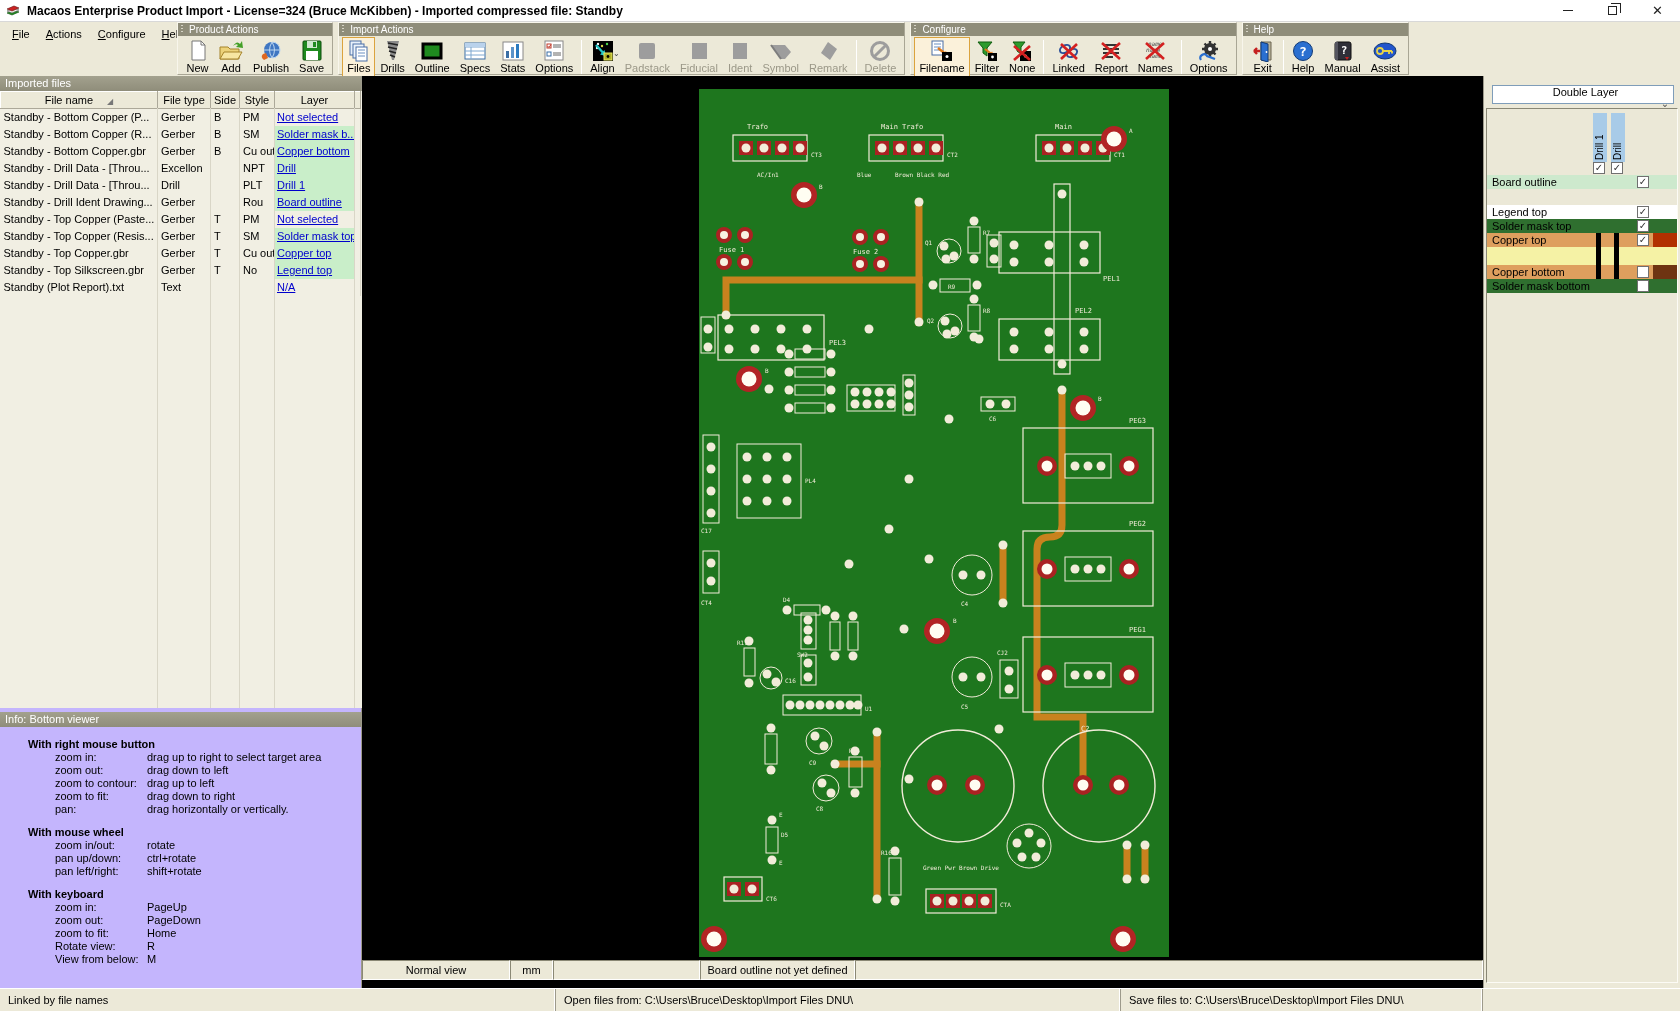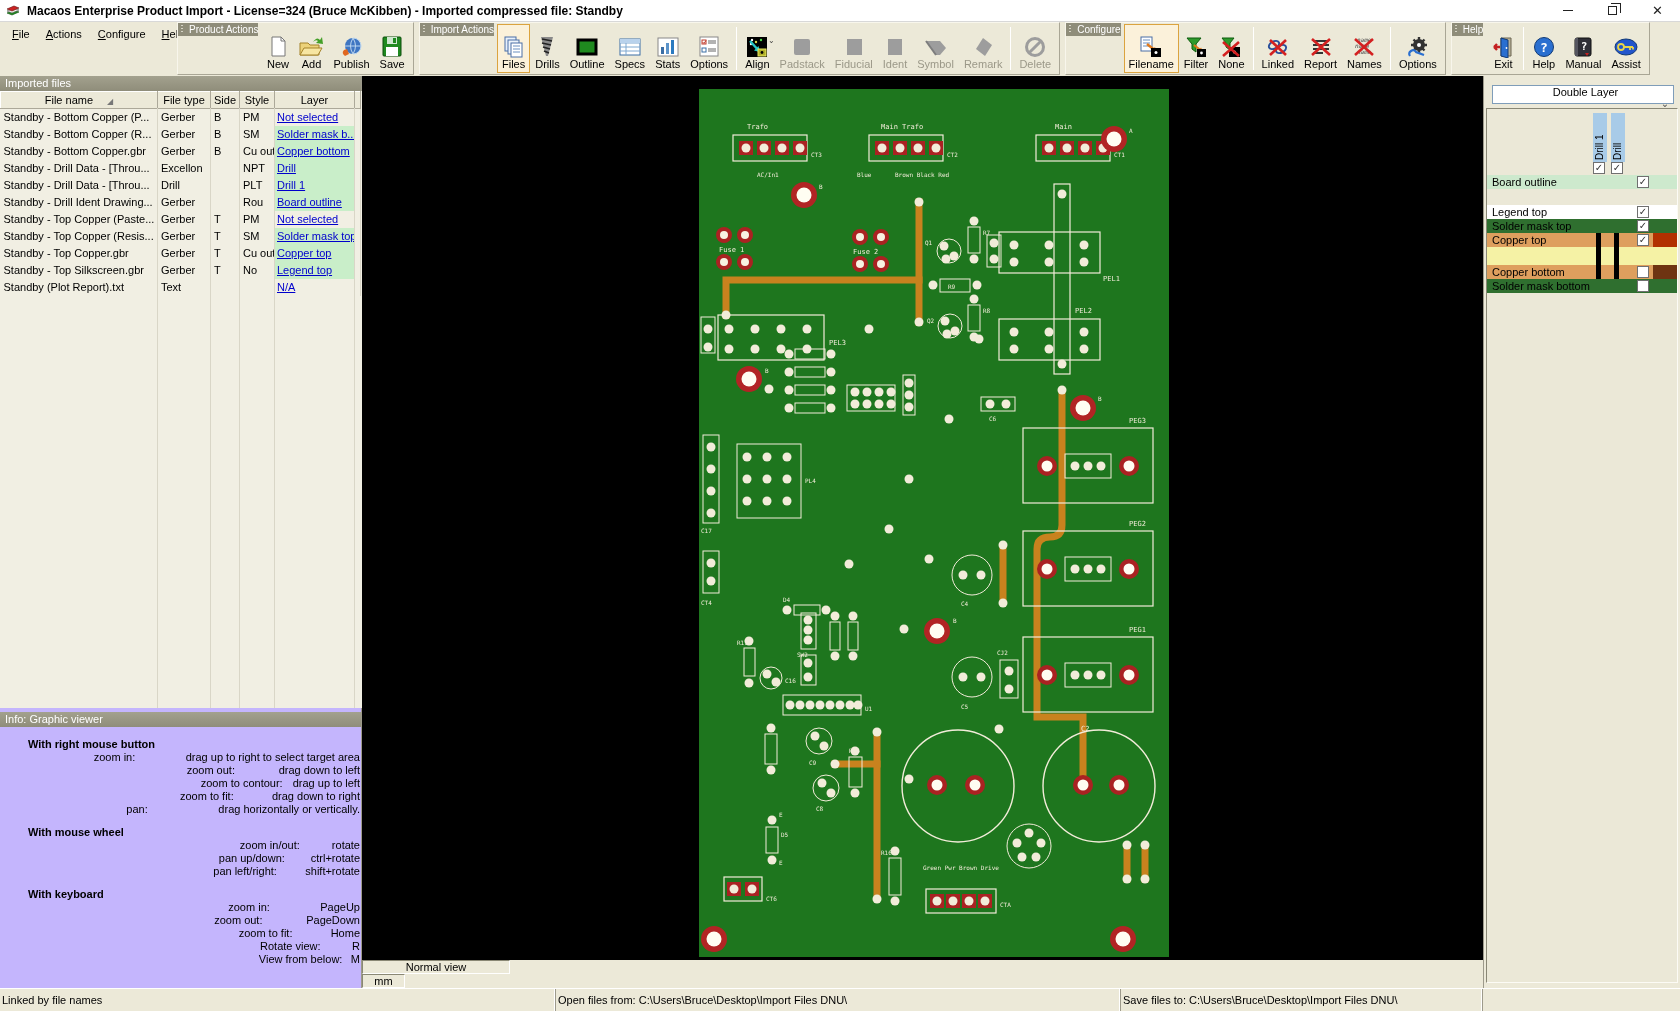--- a/index.html
+++ b/index.html
@@ -16,21 +16,21 @@
   .winbtn .min{width:10px;height:1px;background:#222;}
   .winbtn .restore{width:9px;height:9px;border:1px solid #222;position:relative;background:#fff;}
   .winbtn .restore:before{content:"";position:absolute;left:2px;top:-4px;width:9px;height:9px;border:1px solid #222;border-bottom:none;border-left:none;}
   .winbtn .close{font-size:13px;line-height:13px;}
 
   
   #band{position:absolute;left:0;top:22px;width:1680px;height:54px;background:#ece9d8;display:flex;align-items:flex-start;}
   #menubar{width:172px;padding:2px 0 0 4px;display:flex;}
   .menu-item{padding:4px 8px;white-space:nowrap;}
   .menu-item::first-letter{text-decoration:underline;}
-  .tgroup{margin-left:5px;background:#ece9d8;border:1px solid;border-color:#f8f6ec #a9a695 #a9a695 #f8f6ec;height:53px;display:flex;flex-direction:row;}
+  .tgroup{margin-left:5px;background:#ece9d8;border:1px solid;border-color:#f8f6ec #a9a695 #a9a695 #f8f6ec;height:53px;display:flex;flex-direction:column;}
   .tgroup-header{height:13px;background:#8f8d7a;color:#fff;font-size:10px;line-height:13px;padding-left:11px;position:relative;white-space:nowrap;}
   .tgroup-header:before{content:"";position:absolute;left:3px;top:2px;width:2px;height:9px;
     background:repeating-linear-gradient(#d6d4c6 0 1px,transparent 1px 3px);}
   .tgroup-body{flex:1;display:flex;align-items:stretch;padding:1px 3px;}
   .tbtn{display:flex;flex-direction:column;align-items:center;justify-content:flex-end;
     padding:1px 4px 2px 4px;min-width:33px;border:1px solid transparent;position:relative;}
   .tbtn .ticon{height:23px;display:flex;align-items:center;justify-content:center;}
   .tbtn.selected{background:#fbf1da;border-color:#dba33e;}
   .tbtn.disabled{color:#9b9888;}
   .tbtn .dd{position:absolute;right:-1px;top:11px;font-size:8px;color:#444;}
@@ -46,27 +46,27 @@
   #ftable th{height:17px;background:#ece9d8;font-weight:normal;font-size:11px;
     border-right:1px solid #aca899;border-bottom:1px solid #aca899;border-top:1px solid #fff;border-left:1px solid #fff;
     overflow:hidden;white-space:nowrap;}
   #ftable td{height:17px;padding:0 3px;border-right:1px solid #dad7c8;overflow:hidden;white-space:nowrap;font-size:11px;}
   #ftable td.layer-cell{padding:0 2px;}
   #ftable td.layer-cell.green{background:#c9eec9;}
   .layer-link{color:#0000cc;text-decoration:underline;margin-top:40px;}
   .sort-glyph{font-size:8px;color:#777;margin-left:14px;}
   #info-body{position:absolute;left:0;top:652px;width:360px;}
   .info-title{font-weight:bold;margin:10px 0 1px 28px;}
-  .info-row{display:flex;margin-left:55px;line-height:13px;justify-content:flex-end;}
+  .info-row{display:flex;margin-left:55px;line-height:13px;}
   .info-label{width:92px;flex:none;}
 
   
   #viewer{position:absolute;left:362px;top:76px;width:1121px;height:912px;background:#000;}
   #pcb{position:absolute;left:337px;top:13px;}
-  #viewer-status{position:absolute;left:0;bottom:0;width:100%;height:28px;background:#ece9d8;display:flex;flex-direction:column;}
+  #viewer-status{position:absolute;left:0;bottom:8px;width:100%;height:20px;background:#ece9d8;display:flex;}
   .vcell{height:20px;border:1px solid;border-color:#8a8875 #fff #fff #8a8875;
     display:flex;align-items:center;justify-content:center;font-size:11px;background:#ece9d8;}
 
   
   #right-panel{position:absolute;left:1483px;top:76px;width:197px;height:935px;background:#ece9d8;border-left:1px solid #9d9a8b;}
   #layer-combo{position:absolute;left:8px;top:9px;width:182px;height:19px;background:#fff;
     border:1px solid #7f9db9;display:flex;align-items:center;padding-left:5px;flex-direction:column;}
   #layer-combo .combo-arrow{margin-left:auto;width:16px;text-align:center;color:#555;font-size:10px;}
   #layer-stack{position:absolute;left:2px;top:32px;width:192px;bottom:28px;background:#ebe8d7;
     border:1px solid;border-color:#898775 #fcfbf5 #fcfbf5 #898775;}
@@ -74,21 +74,21 @@
     writing-mode:vertical-rl;transform:rotate(180deg);font-size:10px;line-height:14px;padding-top:2px;}
   .lrow{position:absolute;left:0;width:190px;height:14px;font-size:11px;line-height:14px;padding-left:5px;white-space:nowrap;}
   .cb{position:absolute;width:12px;height:12px;background:#fff;border:1px solid #707070;
     font-size:10px;line-height:10px;text-align:center;color:#333;}
   .cb.checked:after{content:"✓";}
   .blockr{position:absolute;right:0;width:24px;height:14px;}
   .drillbar{position:absolute;width:5px;background:#000;}
 
   
   #statusbar{position:absolute;left:0;top:988px;width:1680px;height:23px;background:#ece9d8;border-top:1px solid #fff;display:flex;}
-  .scell{height:100%;display:flex;align-items:center;padding-left:2px;border-right:1px solid #9d9a8b;
+  .scell{height:100%;display:flex;align-items:center;padding-left:8px;border-right:1px solid #9d9a8b;
     box-shadow:inset -1px 0 #fff;white-space:nowrap;overflow:hidden;}
 
   svg text{font-family:"DejaVu Sans Mono","Liberation Mono",monospace;}
 </style>
 </head>
 <body>
 
 <div id="titlebar">
   <svg class="appicon" viewBox="0 0 16 16">
     <path d="M2 10 l7 -3 5 2 -7 3 z" fill="#1f8a1f" stroke="#0c4d0c" stroke-width="0.6"></path>
@@ -548,21 +548,21 @@
             <td>Text</td>
             <td></td>
             <td></td>
             <td class="layer-cell"><span class="layer-link">N/A</span></td>
             <td></td>
           </tr>
         </tbody>
     </table>
   </div>
 
-  <div class="panel-hdr" style="top:636px">Info: Graphic viewer</div>
+  <div class="panel-hdr" style="top:636px">Info: Bottom viewer</div>
   <div id="info-body">
       <div class="info-title">With right mouse button</div>
       <div class="info-row">
         <span class="info-label">zoom in:</span>
         <span>drag up to right to select target area</span>
       </div>
       <div class="info-row">
         <span class="info-label">zoom out:</span>
         <span>drag down to left</span>
       </div>

